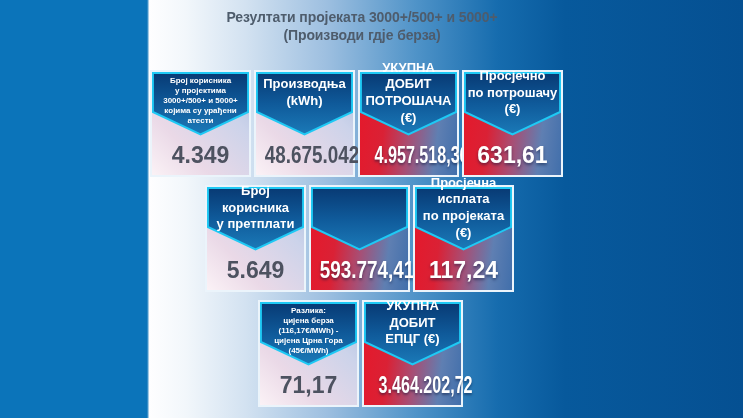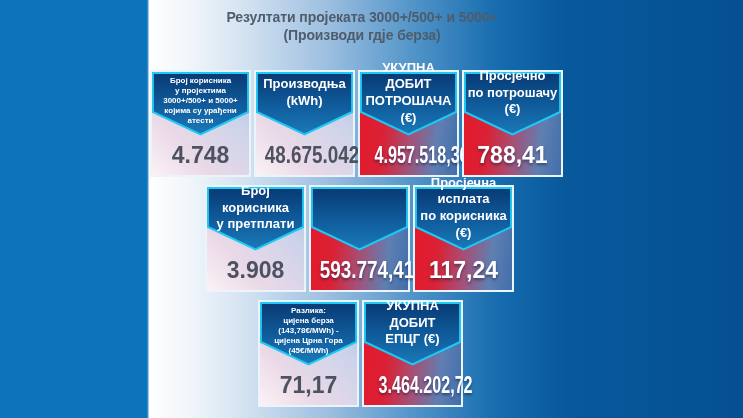--- a/index.html
+++ b/index.html
@@ -76,21 +76,21 @@
 
     <div class="card light">
       <svg class="pent" viewBox="0 0 101 64" preserveAspectRatio="none">
           <path d="M1,1 H100 V40 L50.5,62.5 L1,40 Z" fill="url(#hgrad)" stroke="#1fc9f4" stroke-width="2"></path>
         </svg>
       <div class="hdr tall">Број корисника
 у пројектима
 3000+/500+ и 5000+
 којима су урађени
 атести</div>
-      <div class="val dark">4.748</div>
+      <div class="val dark">4.349</div>
     </div>
 
     <div class="card light">
       <svg class="pent" viewBox="0 0 101 64" preserveAspectRatio="none">
           <path d="M1,1 H100 V40 L50.5,62.5 L1,40 Z" fill="url(#hgrad)" stroke="#1fc9f4" stroke-width="2"></path>
         </svg>
       <div class="hdr">Производња
 (kWh)</div>
       <div class="val dark s82">48.675.042</div>
     </div>
@@ -103,63 +103,63 @@
 ПОТРОШАЧА (€)</div>
       <div class="val white s70">4.957.518,36</div>
     </div>
 
     <div class="card red">
       <svg class="pent" viewBox="0 0 101 64" preserveAspectRatio="none">
           <path d="M1,1 H100 V40 L50.5,62.5 L1,40 Z" fill="url(#hgrad)" stroke="#1fc9f4" stroke-width="2"></path>
         </svg>
       <div class="hdr">Просјечно
 по потрошачу (€)</div>
-      <div class="val white">788,41</div>
+      <div class="val white">631,61</div>
     </div>
 
   </div>
 
   <div class="row row2">
 
     <div class="card light">
       <svg class="pent" viewBox="0 0 101 64" preserveAspectRatio="none">
           <path d="M1,1 H100 V40 L50.5,62.5 L1,40 Z" fill="url(#hgrad)" stroke="#1fc9f4" stroke-width="2"></path>
         </svg>
       <div class="hdr">Број корисника
 у претплати</div>
-      <div class="val dark">3.908</div>
+      <div class="val dark">5.649</div>
     </div>
 
     <div class="card red">
       <svg class="pent" viewBox="0 0 101 64" preserveAspectRatio="none">
           <path d="M1,1 H100 V40 L50.5,62.5 L1,40 Z" fill="url(#hgrad)" stroke="#1fc9f4" stroke-width="2"></path>
         </svg>
       <div class="val white s82">593.774,41</div>
     </div>
 
     <div class="card red">
       <svg class="pent" viewBox="0 0 101 64" preserveAspectRatio="none">
           <path d="M1,1 H100 V40 L50.5,62.5 L1,40 Z" fill="url(#hgrad)" stroke="#1fc9f4" stroke-width="2"></path>
         </svg>
       <div class="hdr">Просјечна исплата
-по корисника (€)</div>
+по пројеката (€)</div>
       <div class="val white">117,24</div>
     </div>
 
   </div>
 
   <div class="row row3">
 
     <div class="card light">
       <svg class="pent" viewBox="0 0 101 64" preserveAspectRatio="none">
           <path d="M1,1 H100 V40 L50.5,62.5 L1,40 Z" fill="url(#hgrad)" stroke="#1fc9f4" stroke-width="2"></path>
         </svg>
       <div class="hdr tall">Разлика:
 цијена берза
-(143,78€/MWh) -
+(116,17€/MWh) -
 цијена Црна Гора
 (45€/MWh)</div>
       <div class="val dark">71,17</div>
     </div>
 
     <div class="card red">
       <svg class="pent" viewBox="0 0 101 64" preserveAspectRatio="none">
           <path d="M1,1 H100 V40 L50.5,62.5 L1,40 Z" fill="url(#hgrad)" stroke="#1fc9f4" stroke-width="2"></path>
         </svg>
       <div class="hdr">УКУПНА ДОБИТ

